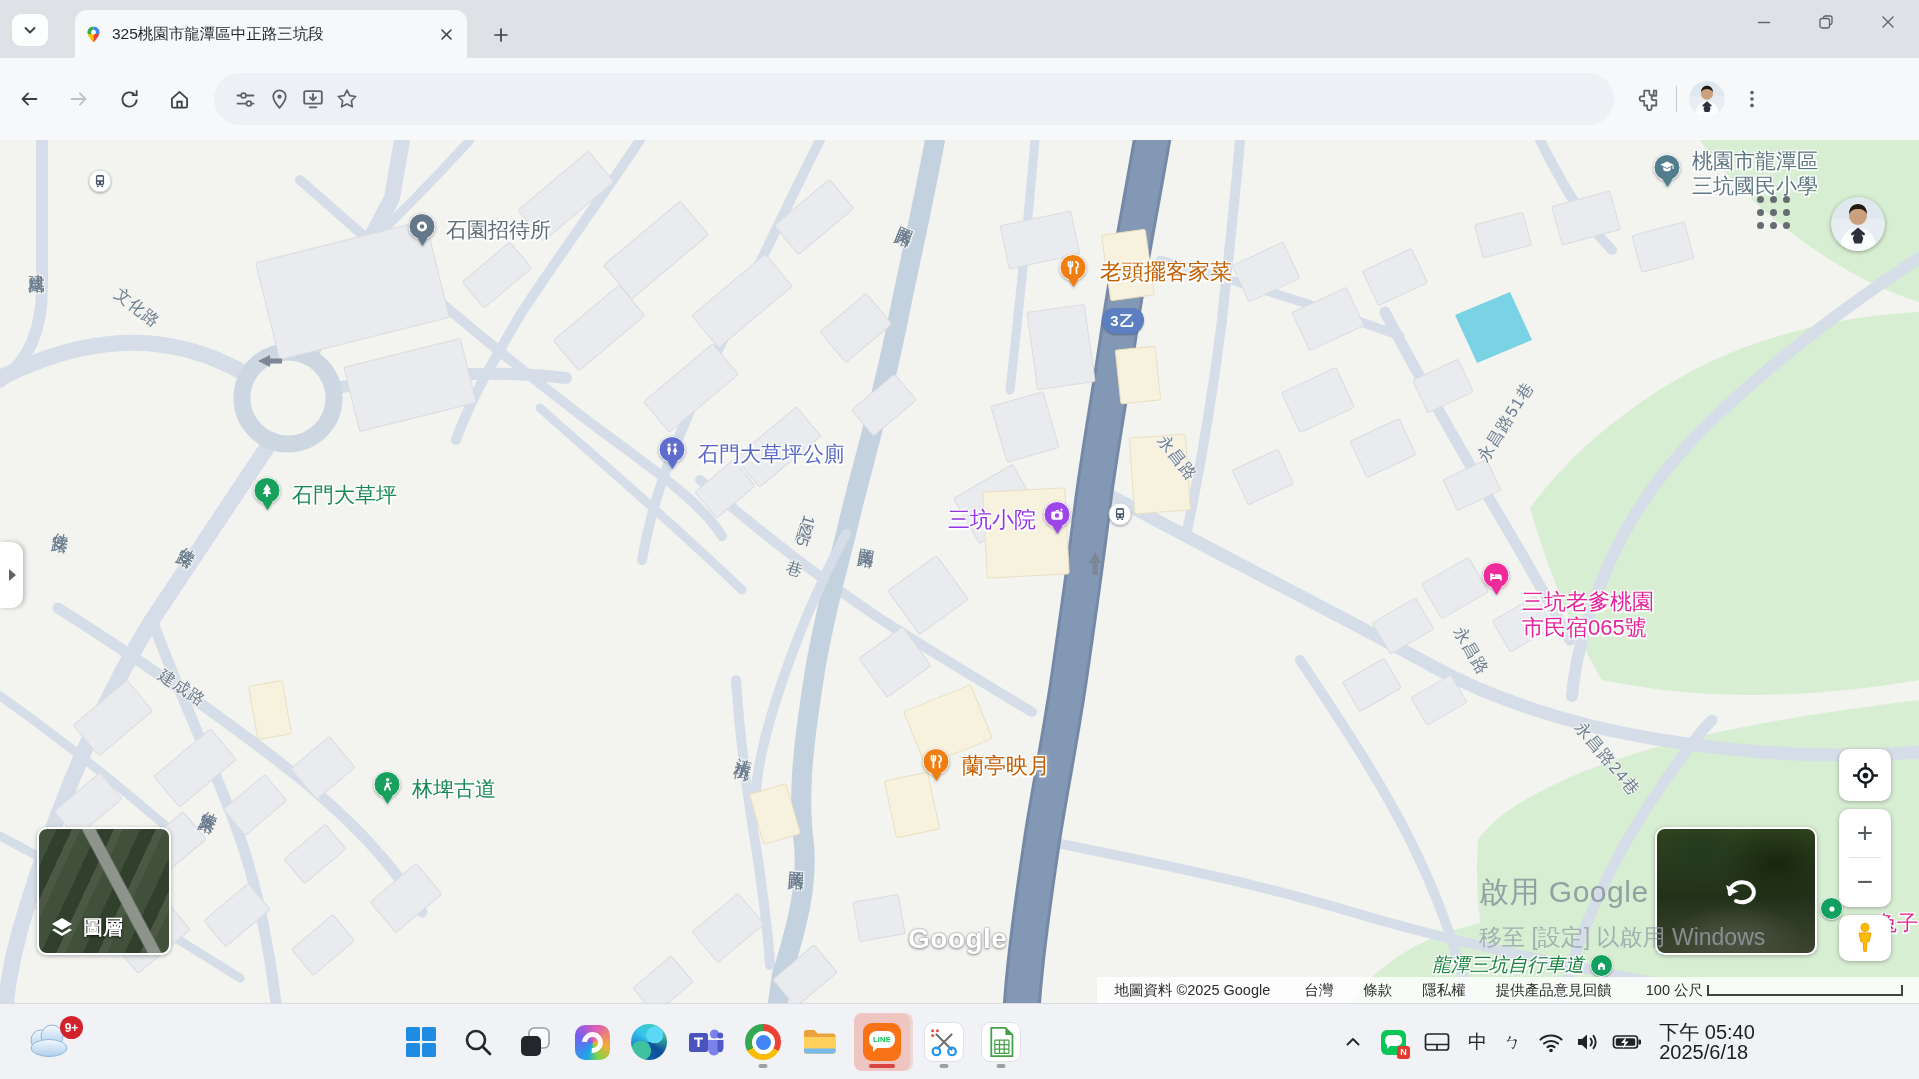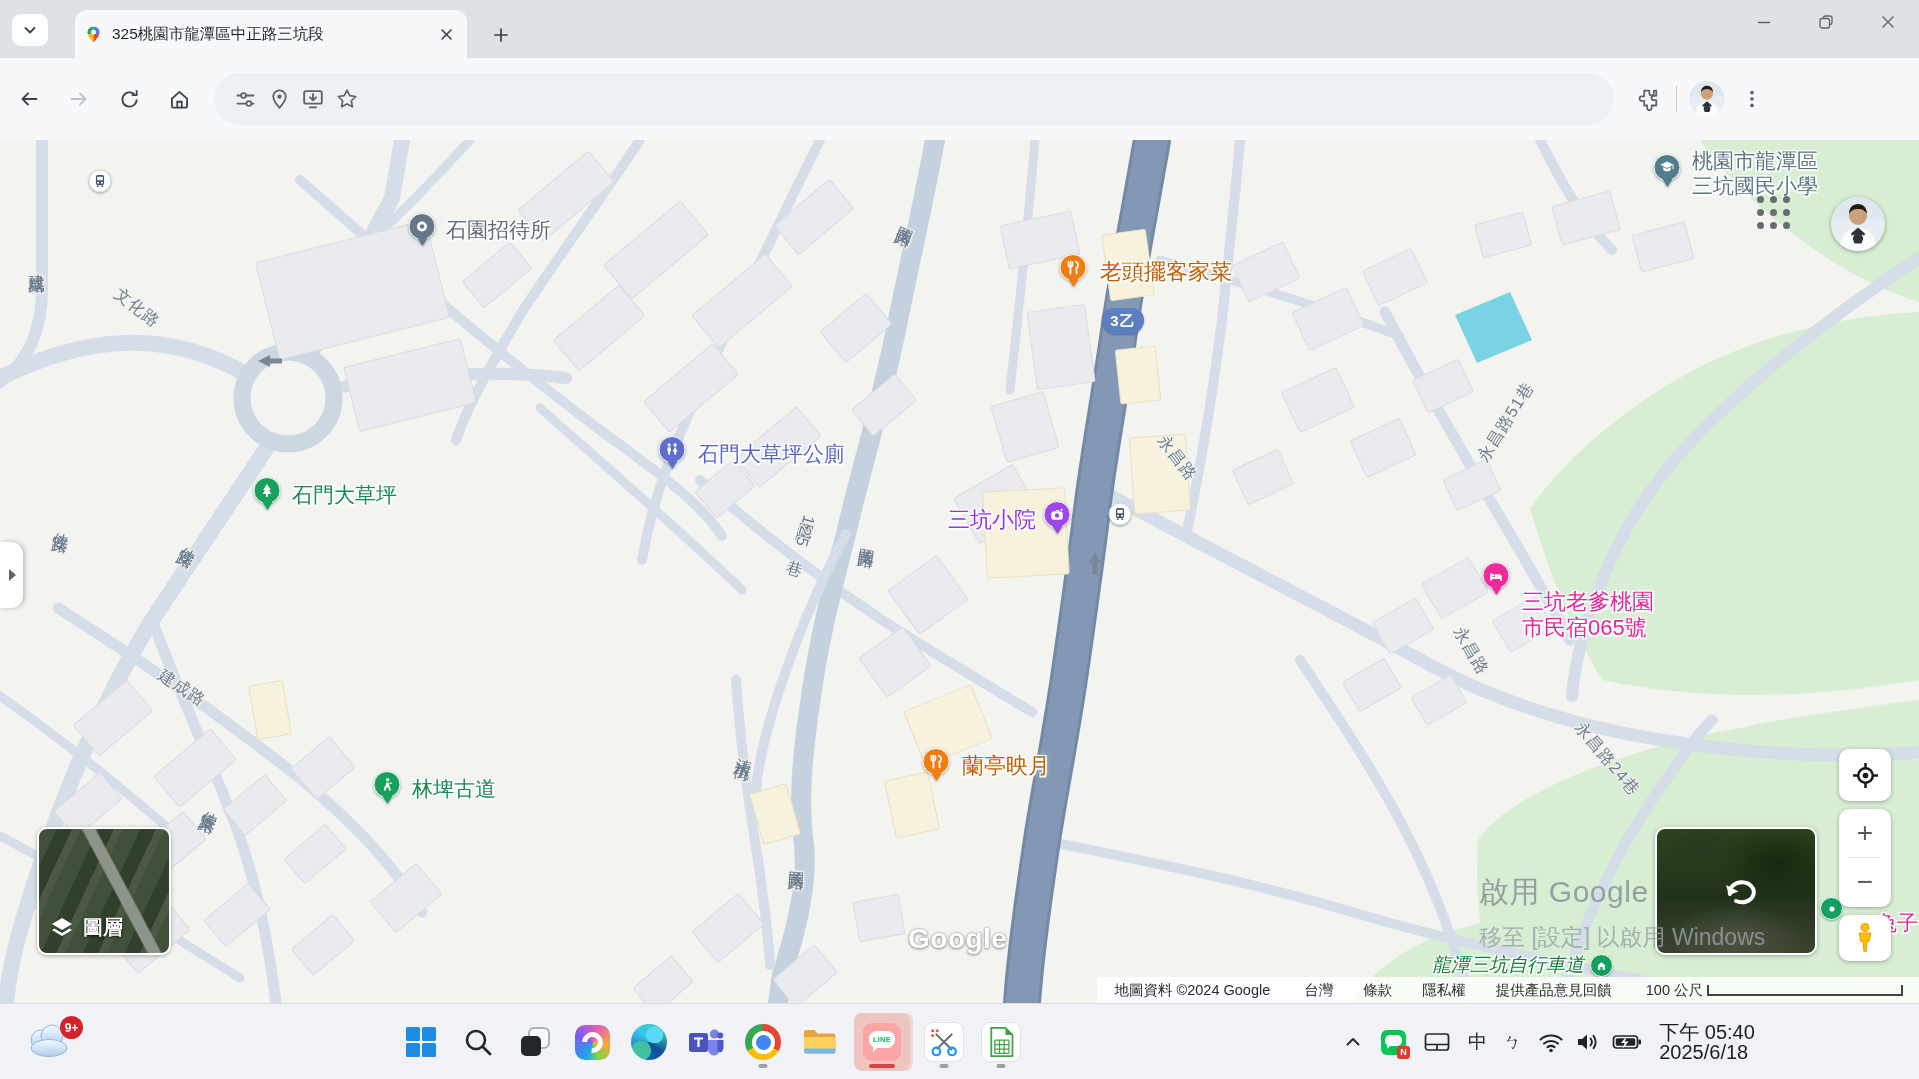--- a/index.html
+++ b/index.html
@@ -78,21 +78,21 @@
   .tb-tile{position:relative;width:46px;height:58px;display:flex;align-items:center;justify-content:center;border-radius:8px;}
   .tb-tile.active{width:56px;background:rgba(238,185,180,.8);box-shadow:3px 0 0 rgba(238,185,180,.5);}
   .run-dot{position:absolute;bottom:3px;left:50%;transform:translateX(-50%);width:9px;height:4px;border-radius:2px;background:#9aa0a6;}
   .run-dot.red{width:26px;background:#d64541;}
   .white-tile{width:40px;height:40px;background:#fff;border:1px solid #e0e2e6;border-radius:9px;display:flex;align-items:center;justify-content:center;box-sizing:border-box;}
   .cop{width:35px;height:35px;border-radius:10px;background:conic-gradient(from 200deg,#19a7e8,#7a5cf0 95deg,#e45fb0 180deg,#f5a93b 260deg,#7fd44a 320deg,#19a7e8);position:relative;}
   .cop:after{content:"";position:absolute;inset:7px;border-radius:50%;border:5px solid rgba(255,255,255,.95);border-left-color:transparent;transform:rotate(-40deg);box-sizing:border-box;}
   .edge{width:36px;height:36px;border-radius:50%;background:radial-gradient(circle at 66% 30%,#5ad8f5 0 24%,transparent 25%),radial-gradient(circle at 28% 74%,#3fc1a0 0 26%,transparent 27%),conic-gradient(from 130deg,#0b4d97,#1b6fc4 100deg,#35c7ec 190deg,#45c99b 285deg,#0b4d97);}
   .chr{width:36px;height:36px;border-radius:50%;background:conic-gradient(#ea4335 0 120deg,#fbbc04 120deg 240deg,#34a853 240deg 360deg);display:flex;align-items:center;justify-content:center;}
   .chr b{width:15px;height:15px;border-radius:50%;background:#4285f4;border:4.5px solid #fff;}
-  .lineapp{width:38px;height:38px;background:#fca5a5;border-radius:9px;position:relative;}
+  .lineapp{width:38px;height:38px;background:#f97316;border-radius:9px;position:relative;}
   .lineapp .bub{position:absolute;left:6px;top:8px;width:26px;height:17px;background:#fff;border-radius:8px;display:flex;align-items:center;justify-content:center;font-size:7.5px;font-weight:700;color:#06c755;letter-spacing:.2px;}
   .lineapp .bub:after{content:"";position:absolute;left:4px;bottom:-4px;width:0;height:0;border:4px solid transparent;border-top-color:#fff;border-left-color:#fff;}
   #tb-tray{position:absolute;left:1342px;top:0;height:76px;display:flex;align-items:center;gap:17px;}
   .tray-ico{display:flex;align-items:center;justify-content:center;}
   .ime{font-size:19px;color:#1f2328;}
   .ltray{position:relative;width:25px;height:25px;background:#06c755;border-radius:6px;}
   .ltray .lbub{position:absolute;left:4px;top:5px;width:17px;height:11px;background:#fff;border-radius:5px;}
   .ltray .lbub:after{content:"";position:absolute;left:2px;bottom:-3px;border:3px solid transparent;border-top-color:#fff;border-left-color:#fff;}
   .ltray .lN{position:absolute;right:-4px;bottom:-4px;width:13px;height:13px;background:#e23b2e;border-radius:3px;color:#fff;font-size:9px;font-weight:700;display:flex;align-items:center;justify-content:center;}
   #clock{text-align:left;font-size:20px;color:#1a1d21;line-height:20px;min-width:92px;}
@@ -568,21 +568,21 @@
       <div class="zbtn">−</div>
     </div>
     <div id="ctl-pegman" class="mapctl">
       <svg width="22" height="32" viewBox="0 0 24 34">
           <circle cx="12" cy="5.5" r="4.4" fill="#fbbc04" stroke="#f29900" stroke-width="1"></circle>
           <path d="M5.5 11.5h13l-2 9.5h-2.4l-.8 10.5h-2.6l-.8-10.5H7.5z" fill="#fbbc04" stroke="#f29900" stroke-width="1" stroke-linejoin="round"></path>
         </svg>
     </div>
 
     <div id="attribution">
-      <span>地圖資料 ©2024 Google</span>
+      <span>地圖資料 ©2025 Google</span>
       <span class="lnk">台灣</span>
       <span class="lnk">條款</span>
       <span class="lnk">隱私權</span>
       <span>提供產品意見回饋</span>
       <span style="margin-right:0">100 公尺</span>
       <div id="scalebar"></div>
     </div>
 
     <div id="float-avatar"><svg viewBox="0 0 54 54" width="54" height="54">
           <defs>

